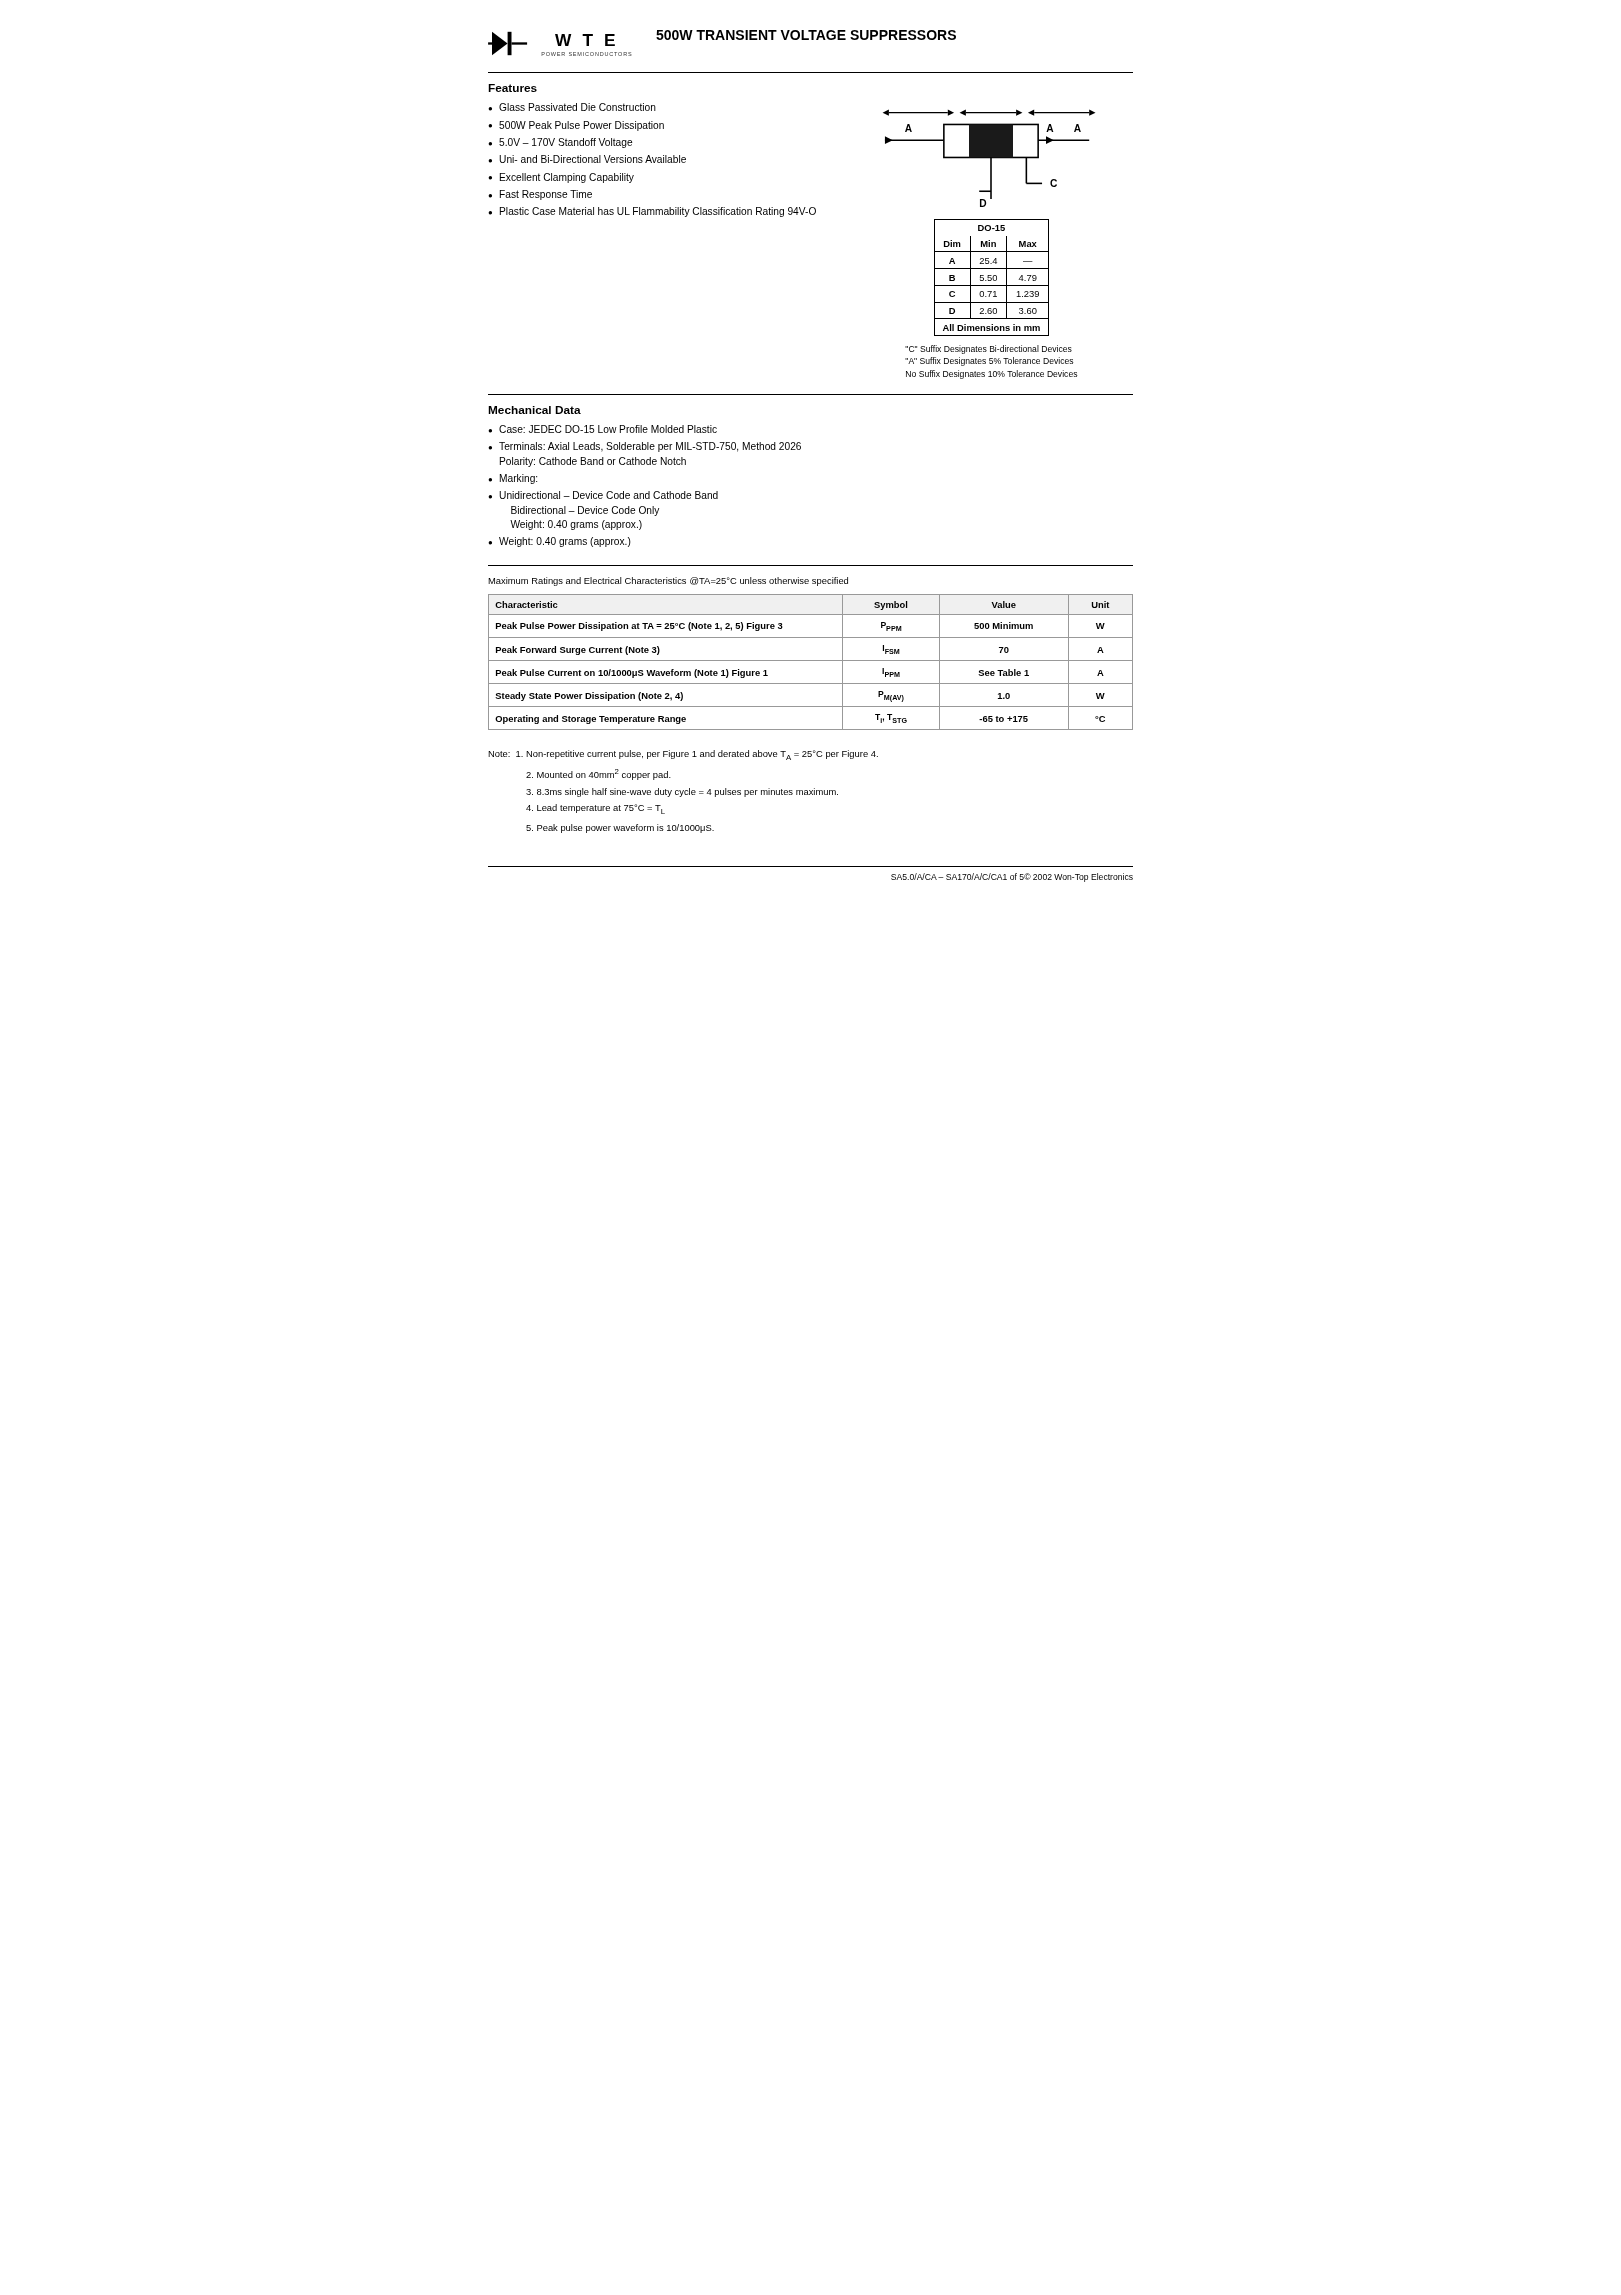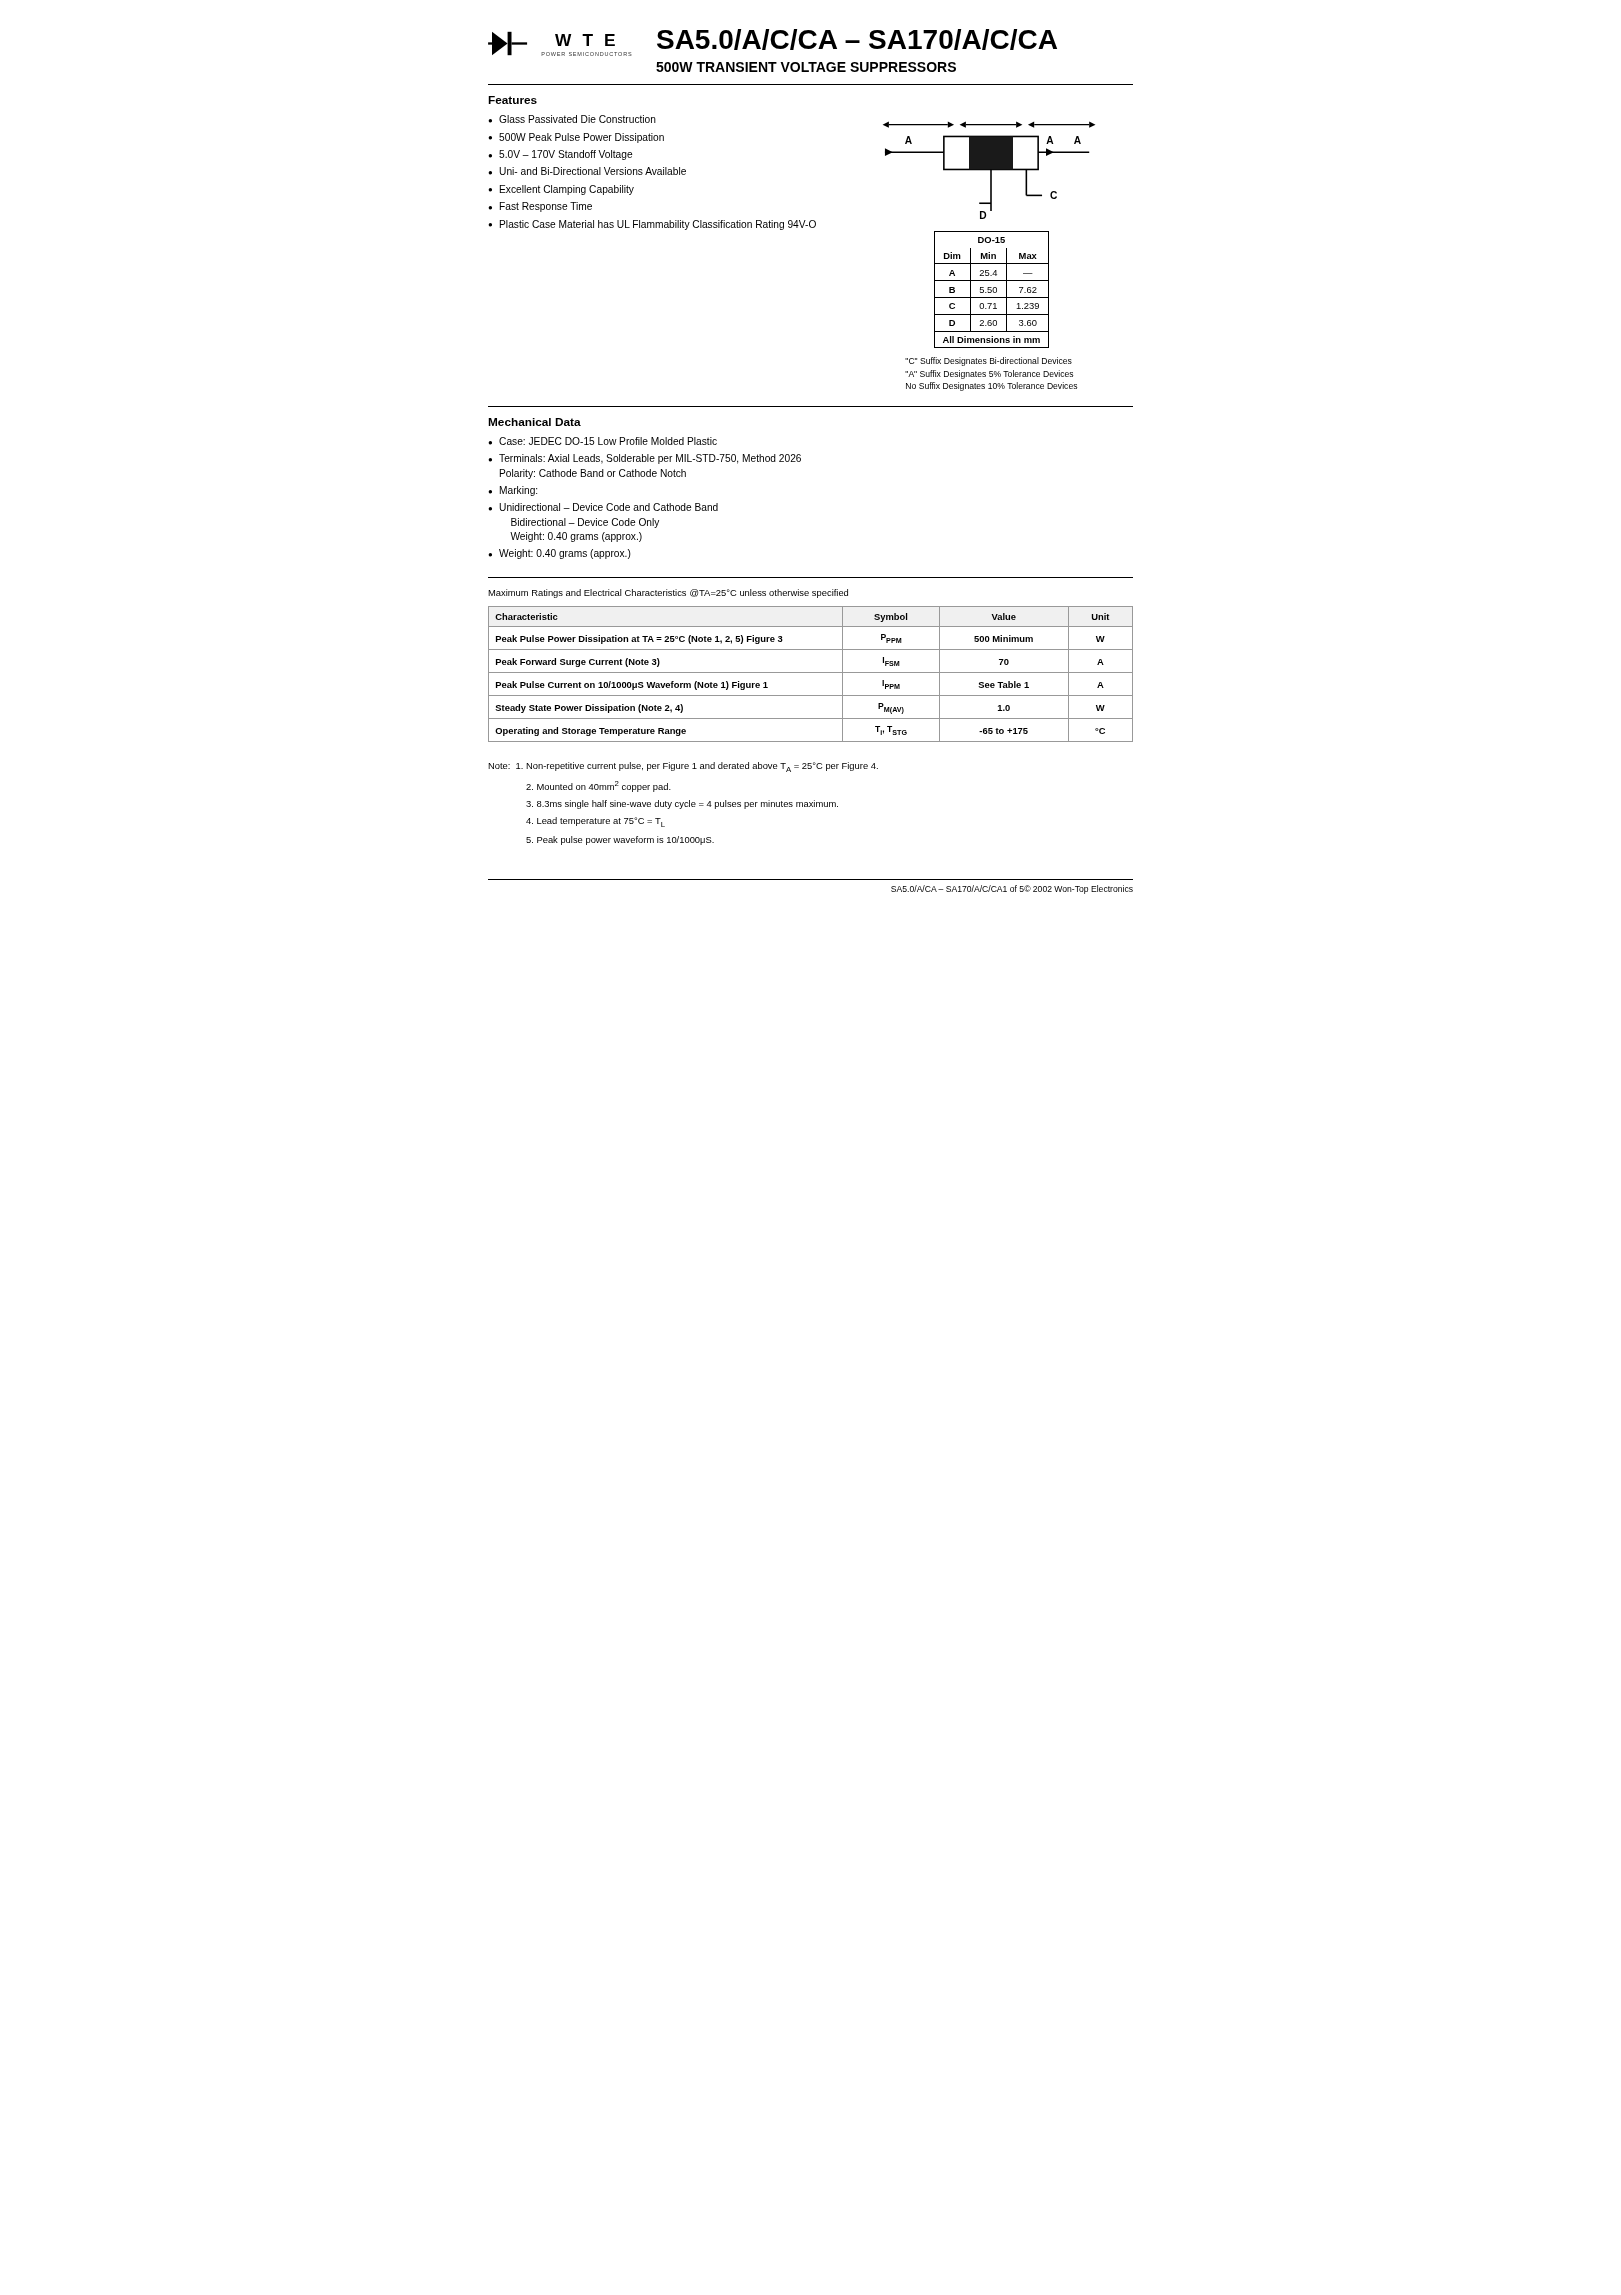--- a/index.html
+++ b/index.html
@@ -222,21 +222,20 @@
       <rect x="25" y="10" width="5" height="30" fill="#000"></rect>
       <line x1="30" y1="25" x2="50" y2="25" stroke="#000" stroke-width="3"></line>
       <line x1="5" y1="25" x2="0" y2="25" stroke="#000" stroke-width="3"></line>
     </svg>
     <div class="logo-text">
       <span class="logo-wte">W T E</span>
       <span class="logo-sub">POWER SEMICONDUCTORS</span>
     </div>
   </div>
   <div class="title-area">
-    <div class="main-title">SA5.0/A/C/CA – SA170/A/C/CA</div>
     <div class="sub-title">500W TRANSIENT VOLTAGE SUPPRESSORS</div>
   </div>
 </div>
 
 <hr class="divider">
 
 <div class="features-section">
   <div class="features-left">
     <div class="section-title">Features</div>
     <ul class="bullet-list">
@@ -321,21 +320,21 @@
       </thead>
       <tbody>
         <tr>
           <td><b>A</b></td>
           <td>25.4</td>
           <td>—</td>
         </tr>
         <tr>
           <td><b>B</b></td>
           <td>5.50</td>
-          <td>7.62</td>
+          <td>4.79</td>
         </tr>
         <tr>
           <td><b>C</b></td>
           <td>0.71</td>
           <td>1.239</td>
         </tr>
         <tr>
           <td><b>D</b></td>
           <td>2.60</td>
           <td>3.60</td>

